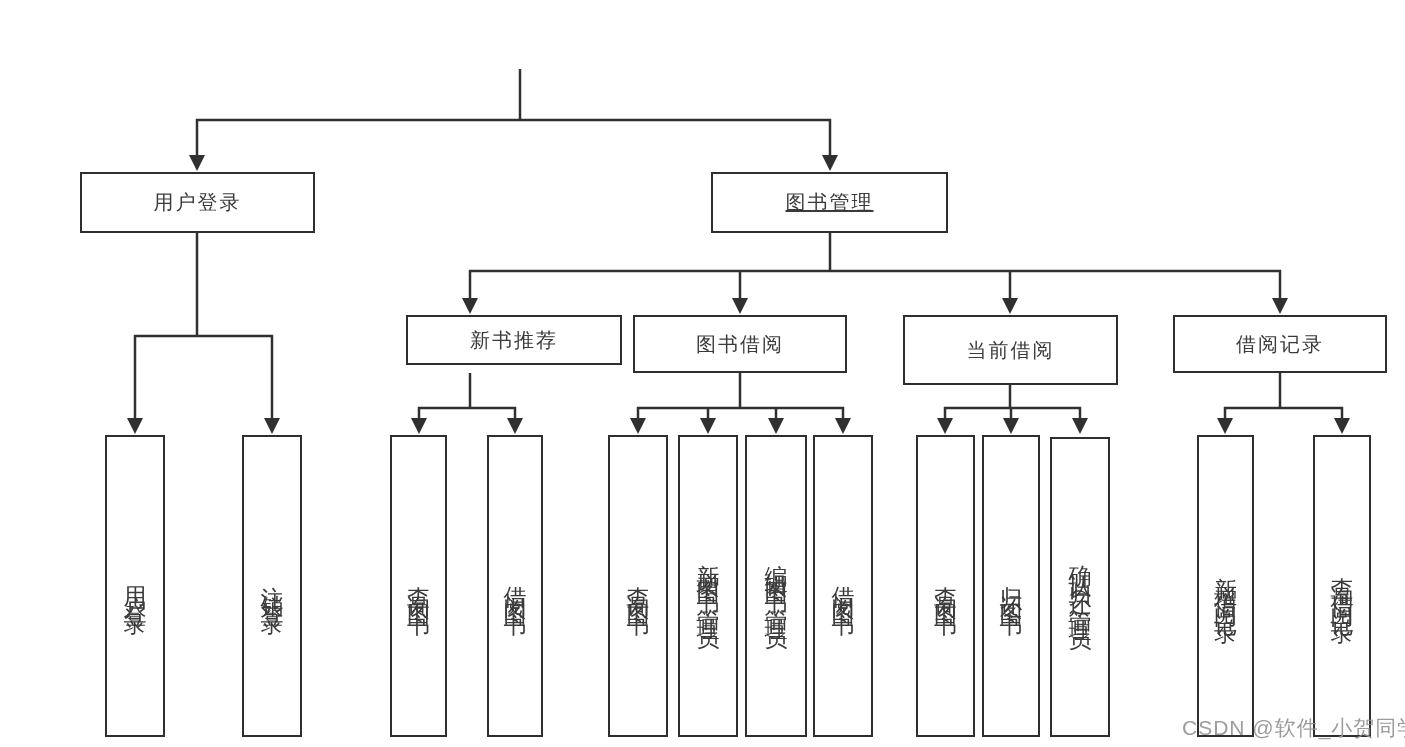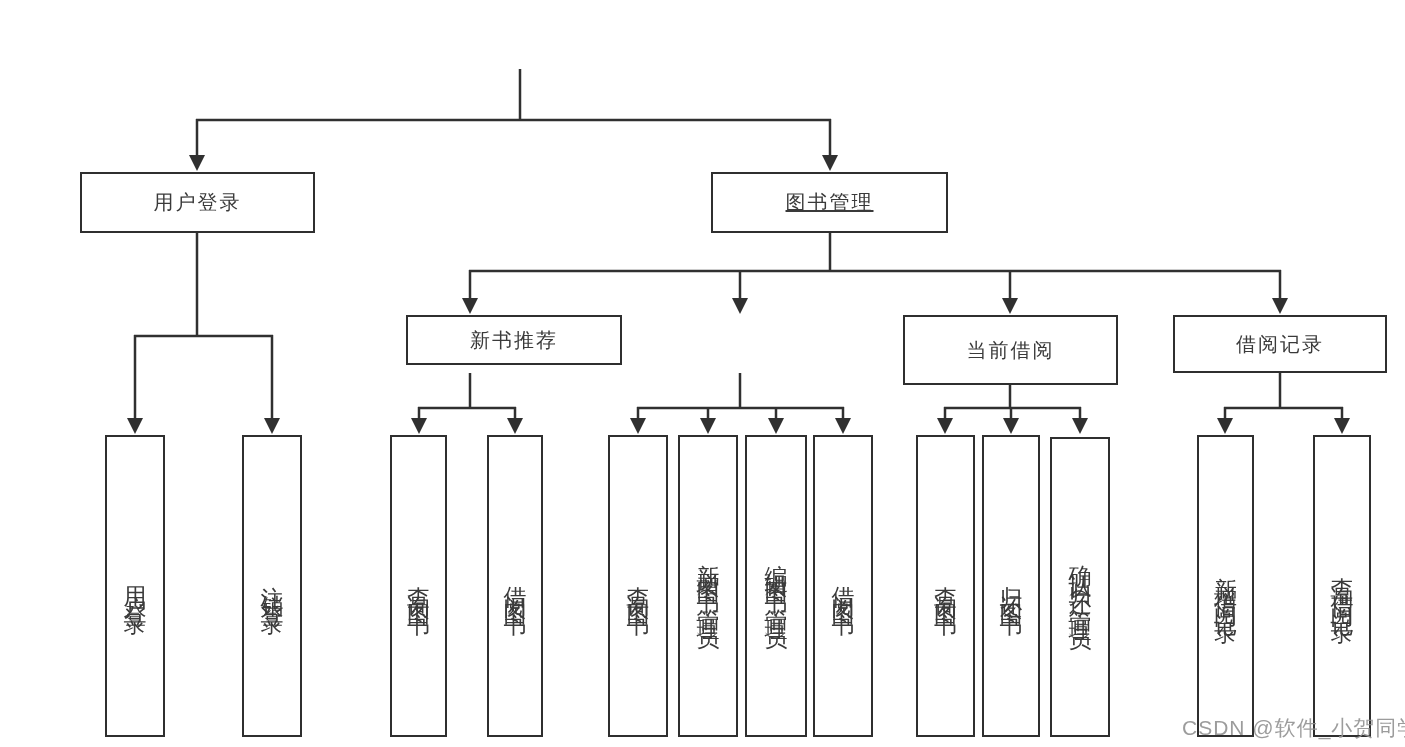--- a/index.html
+++ b/index.html
@@ -76,20 +76,23 @@
   <div class="node" style="left:80px;top:172px;width:235px;height:61px;">
     <span class="h-label">用户登录</span>
   </div>
   <div class="node" style="left:711px;top:172px;width:237px;height:61px;text-decoration:underline;">
     <span class="h-label">图书管理</span>
   </div>
 
   <div class="node" style="left:362px;top:315px;width:216px;height:50px;margin-left:44px;">
     <span class="h-label">新书推荐</span>
   </div>
+  <div class="node" style="left:633px;top:315px;width:214px;height:58px;">
+    <span class="h-label">图书借阅</span>
+  </div>
   <div class="node" style="left:903px;top:315px;width:215px;height:70px;">
     <span class="h-label">当前借阅</span>
   </div>
   <div class="node" style="left:1173px;top:315px;width:214px;height:58px;">
     <span class="h-label">借阅记录</span>
   </div>
 
   <div class="node leaf" style="left:105px;top:435px;width:60px;height:302px;">
     <span class="v-label">用户登录</span>
   </div>

